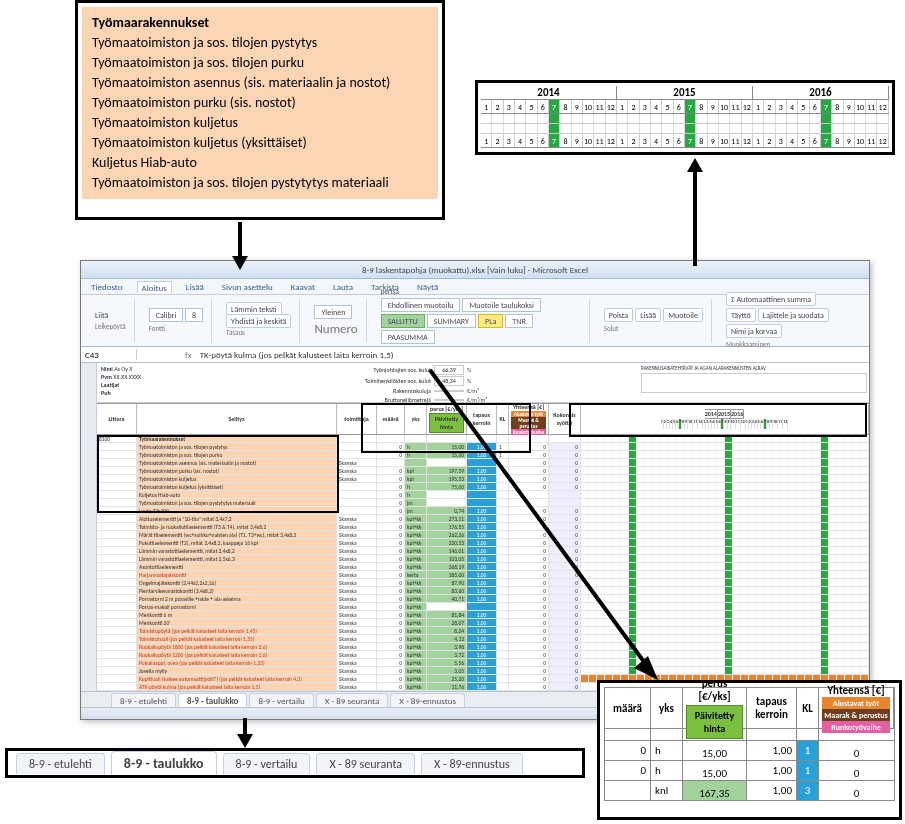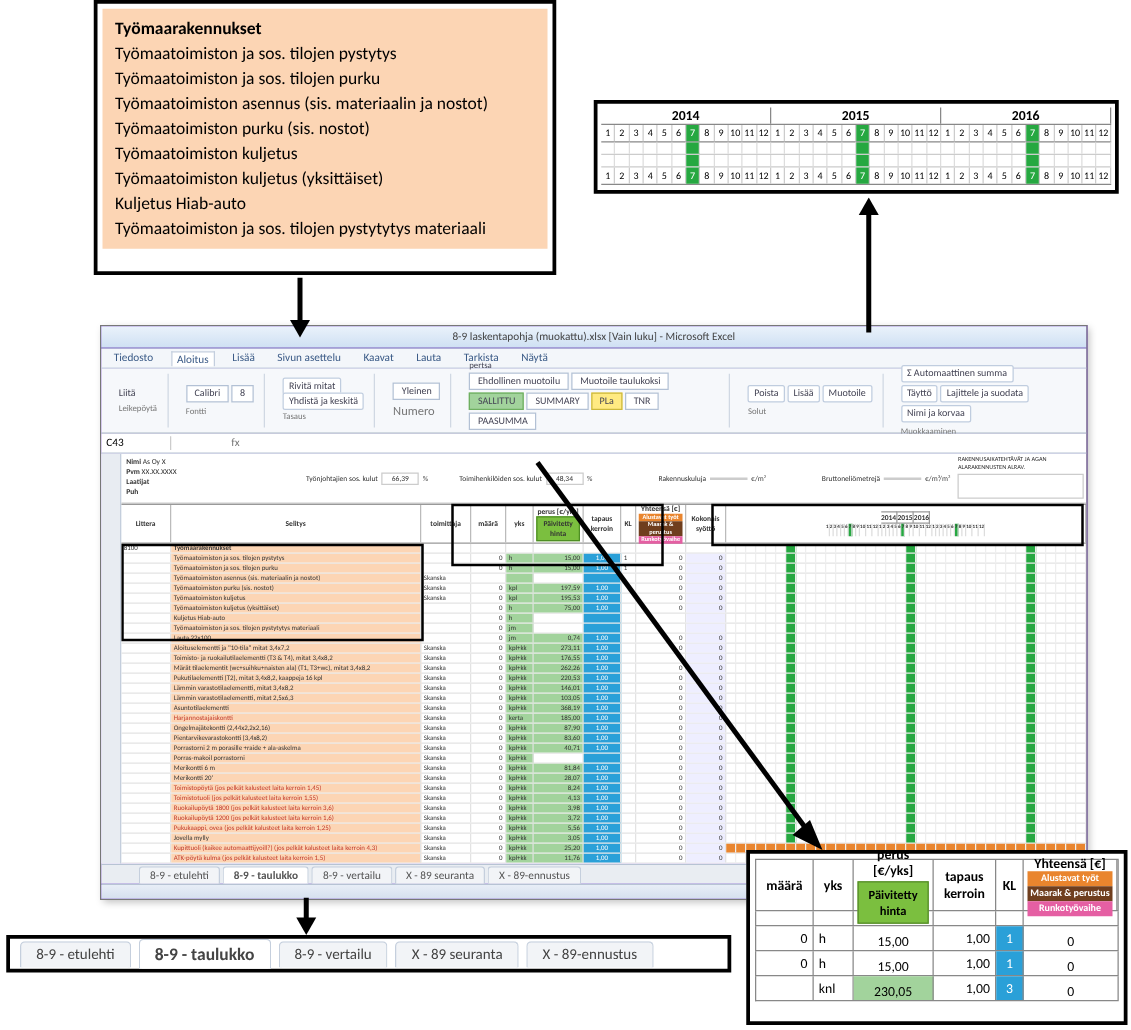--- a/index.html
+++ b/index.html
@@ -36,21 +36,21 @@
   .tl-m { flex:1; text-align:center; font-size:8px; border-right:1px solid #ccc;
           line-height:14px; }
   .tl-m.green { background:#26a841; color:#fff; }
   .tl-row { display:flex; height:10px; border-bottom:1px solid #ccc;}
   .tl-c { flex:1; border-right:1px solid #ddd; }
   .tl-c.green { background:#26a841; }
 
   
   .excel {
     position:absolute; left:80px; top:260px; width:790px; height:460px;
-    border:1px solid #777; background:#6d28d9;
+    border:1px solid #777; background:#14b8a6;
     display:flex; flex-direction:column;
     box-shadow: 2px 2px 6px rgba(0,0,0,.25);
   }
   .excel-titlebar {
     height:18px; background:linear-gradient(#eaf2fb,#cfe0f3);
     font-size:9px; text-align:center; line-height:18px; color:#444;
     border-bottom:1px solid #a9b9c9;
   }
   .ribbon-tabs {
     height:16px; background:#f3f6fa; display:flex; gap:10px; padding-left:6px;
@@ -76,21 +76,21 @@
   .fx-bar .content { flex:1; padding:0 4px; color:#333;}
 
   .sheet-area { flex:1; overflow:hidden; display:flex; position:relative; background:#fff;}
   .rowhdr { width:16px; background:#e8ecf2; border-right:1px solid #c4cedc; font-size:6px; color:#666;}
   .sheet { flex:1; position:relative; font-size:6px; color:#333; overflow:hidden;}
 
   
   .sumrows { position:absolute; left:0; top:0; right:0; height:40px;
     border-bottom:1px solid #ccc; display:flex; }
   .sumrows .left-labels { width:240px; padding:2px 4px; line-height:8px; }
-  .sumrows .mid { flex:1; display:flex; flex-direction:row; gap:1px; padding:2px 4px;}
+  .sumrows .mid { flex:1; display:flex; flex-direction:column; gap:1px; padding:2px 4px;}
   .sumrows .mid .r { display:flex; gap:3px; align-items:center; }
   .sumrows .mid .lab { width:90px; text-align:right; font-size:6px;}
   .sumrows .mid .val { width:30px; background:#fff; border:1px solid #ccc; text-align:center; font-size:6px;}
   .sumrows .mid .pct { color:#444; }
   .sumrows .right-note { width:230px; font-size:6px; padding:2px; }
   .greenbox { background:#26a841; color:#fff; padding:2px 6px; font-size:7px; display:inline-block;}
 
   
   .hdrrow { position:absolute; left:0; top:40px; right:0; height:32px;
     display:flex; border-top:1px solid #999; border-bottom:1px solid #999;}
@@ -367,27 +367,27 @@
   <div class="ribbon">
     <div class="group">
       <div>Liitä</div>
       <div style="font-size:7px;color:#777">Leikepöytä</div>
     </div>
     <div class="group">
       <div><span class="pill">Calibri</span> <span class="pill">8</span></div>
       <div style="font-size:7px;color:#777">Fontti</div>
     </div>
     <div class="group">
-      <div><span class="btn">Rivitä mitat</span></div>
+      <div><span class="btn">Lämmin teksti</span></div>
       <div><span class="btn">Yhdistä ja keskitä</span></div>
       <div style="font-size:7px;color:#777">Tasaus</div>
     </div>
     <div class="group">
       <div><span class="pill">Yleinen</span></div>
-      <div style="font-size:10px;color:#777">Numero</div>
+      <div style="font-size:13px;color:#777">Numero</div>
     </div>
     <div class="group">
       <div style="font-size:7px">pertsa</div>
       <div style="display:flex;gap:2px;flex-wrap:wrap;max-width:200px">
         <span class="pill">Ehdollinen muotoilu</span>
         <span class="pill">Muotoile taulukoksi</span>
         <span class="pill green">SALLITTU</span>
         <span class="pill">SUMMARY</span>
         <span class="pill yellow">PLa</span>
         <span class="pill">TNR</span>
@@ -410,20 +410,21 @@
         <span class="btn">Lajittele ja suodata</span>
         <span class="btn">Nimi ja korvaa</span>
       </div>
       <div style="font-size:7px;color:#777">Muokkaaminen</div>
     </div>
   </div>
 
   <div class="fx-bar">
     <div class="name">C43</div>
     <div class="fx">fx</div>
+    <div class="content">TK-pöytä kulma (jos pelkät kalusteet laita kerroin 1,5)</div>
   </div>
 
   <div class="sheet-area">
     <div class="rowhdr"></div>
     <div class="sheet">
 
       <div class="sumrows">
         <div class="left-labels">
           <div><b>Nimi</b> <span>As Oy X</span></div>
           <div><b>Pvm</b> <span>XX.XX.XXXX</span></div>
@@ -2193,21 +2194,21 @@
         <div class="cc c4-m">0</div>
         <div class="cc c4-y l">h</div>
         <div class="cc c4-p">15,00</div>
         <div class="cc c4-t">1,00</div>
         <div class="cc c4-k blue">1</div>
         <div class="cc c4-yh">0</div>
       </div>
       <div class="c4-row">
         <div class="cc c4-m"></div>
         <div class="cc c4-y l">knl</div>
-        <div class="cc c4-p green">230,05</div>
+        <div class="cc c4-p green">167,35</div>
         <div class="cc c4-t">1,00</div>
         <div class="cc c4-k blue">3</div>
         <div class="cc c4-yh">0</div>
       </div>
     </div>
 </div>
 
 <svg class="arrow" style="left:225px;top:222px;width:30px;height:50px">
   <line x1="15" y1="0" x2="15" y2="38" stroke="#000" stroke-width="4"></line>
   <polygon points="15,48 7,34 23,34" fill="#000"></polygon>

